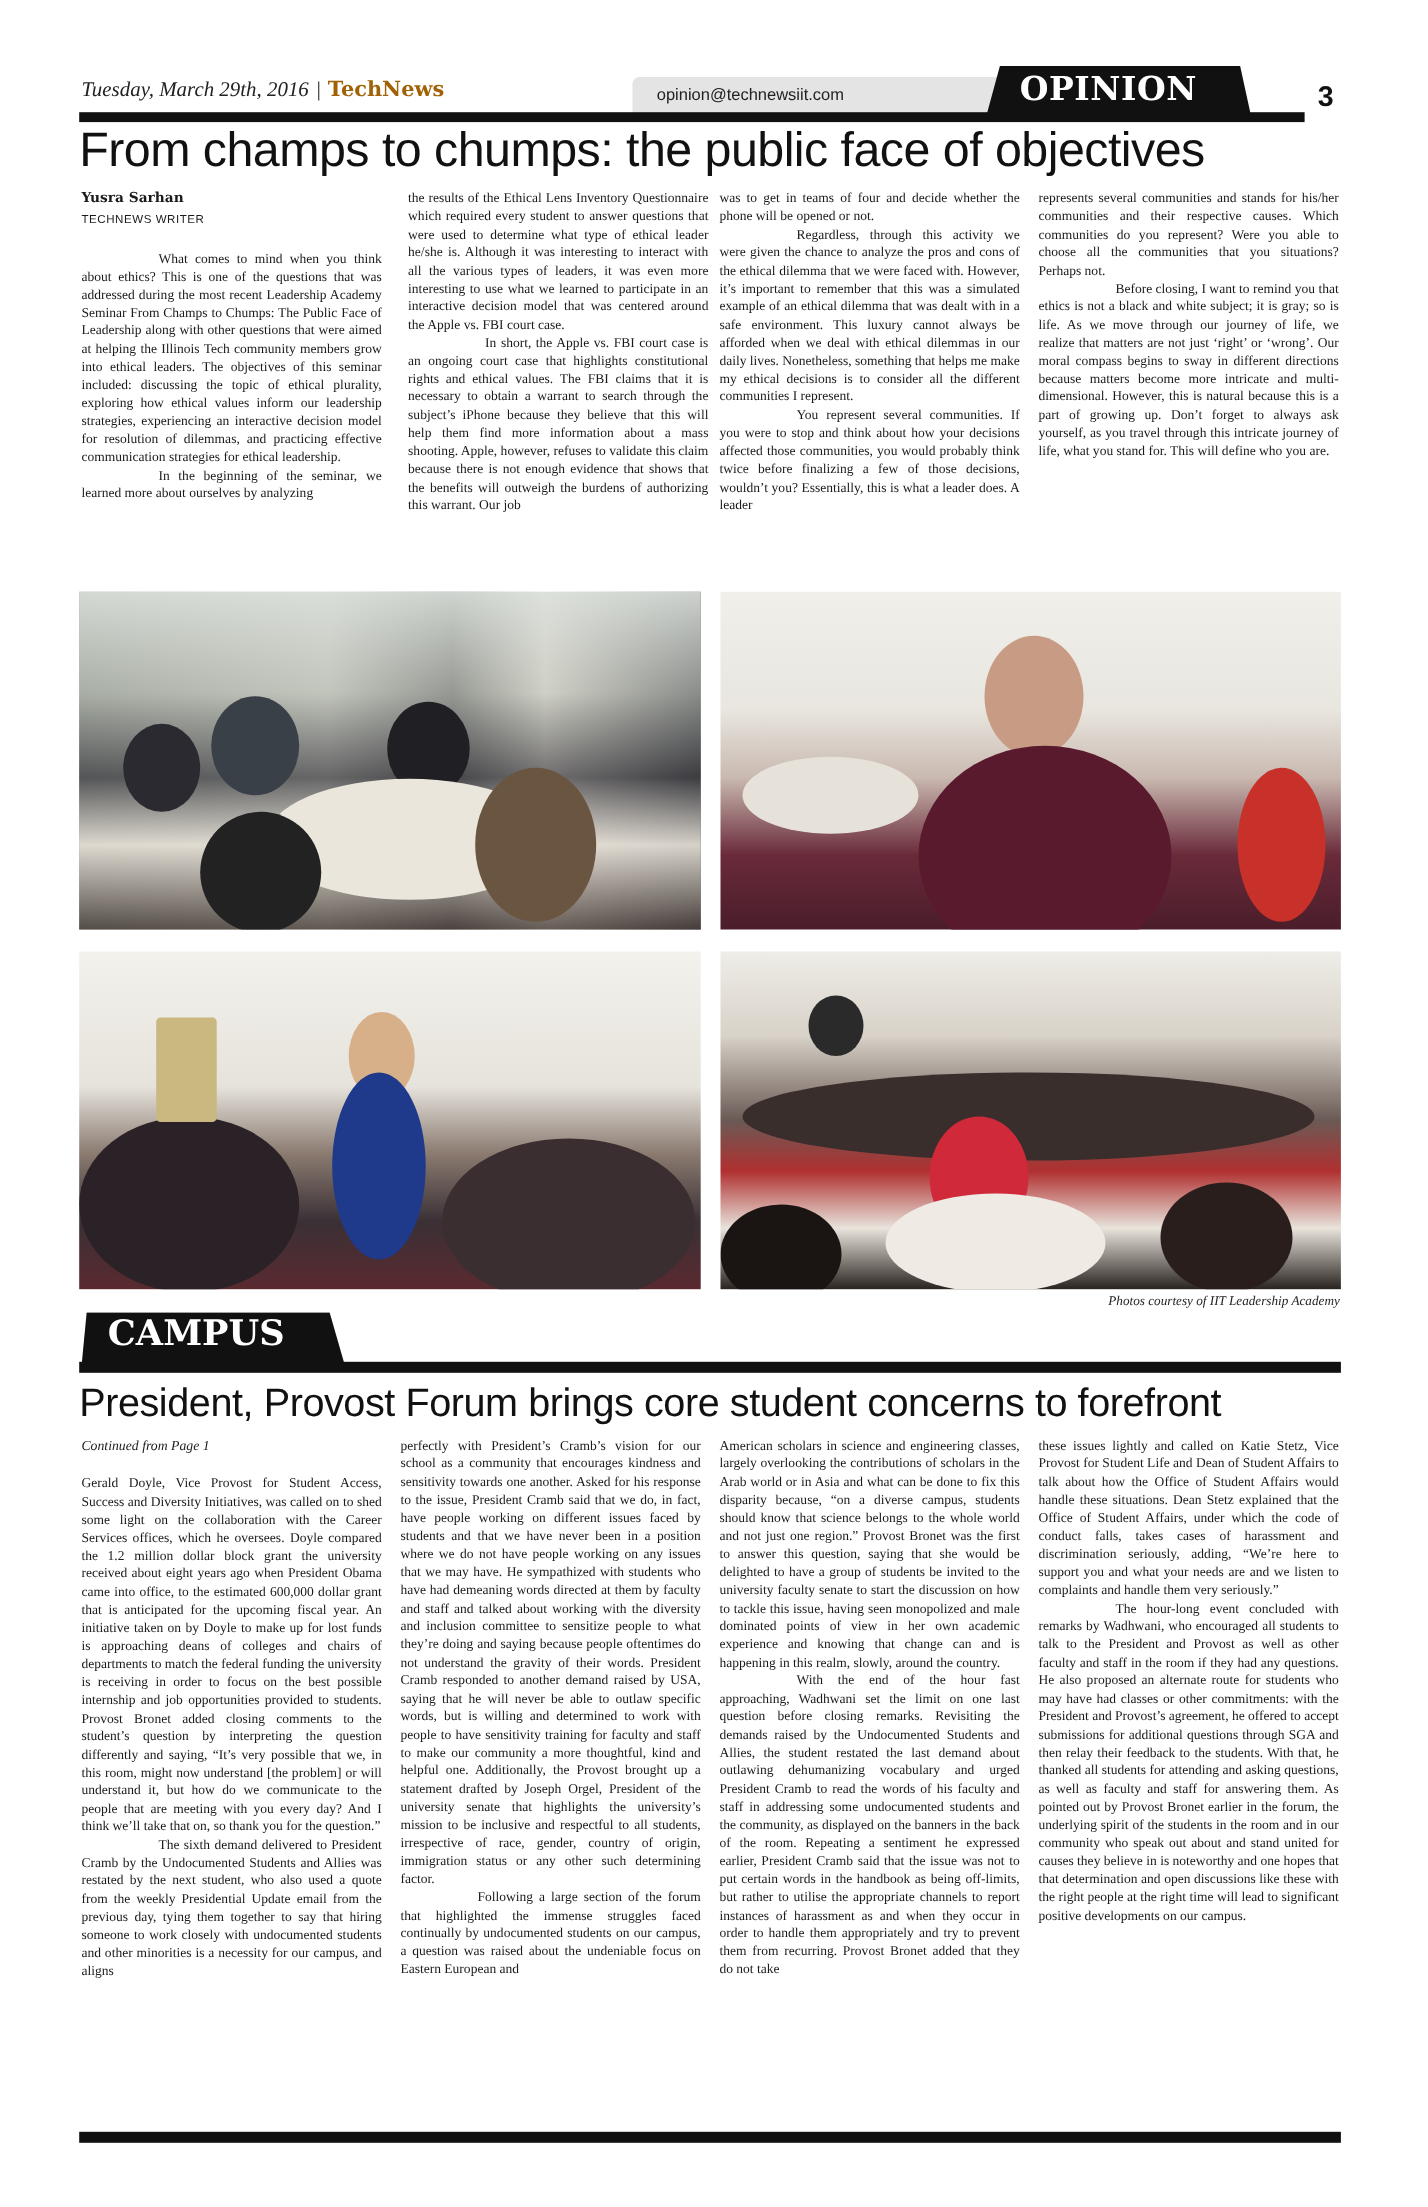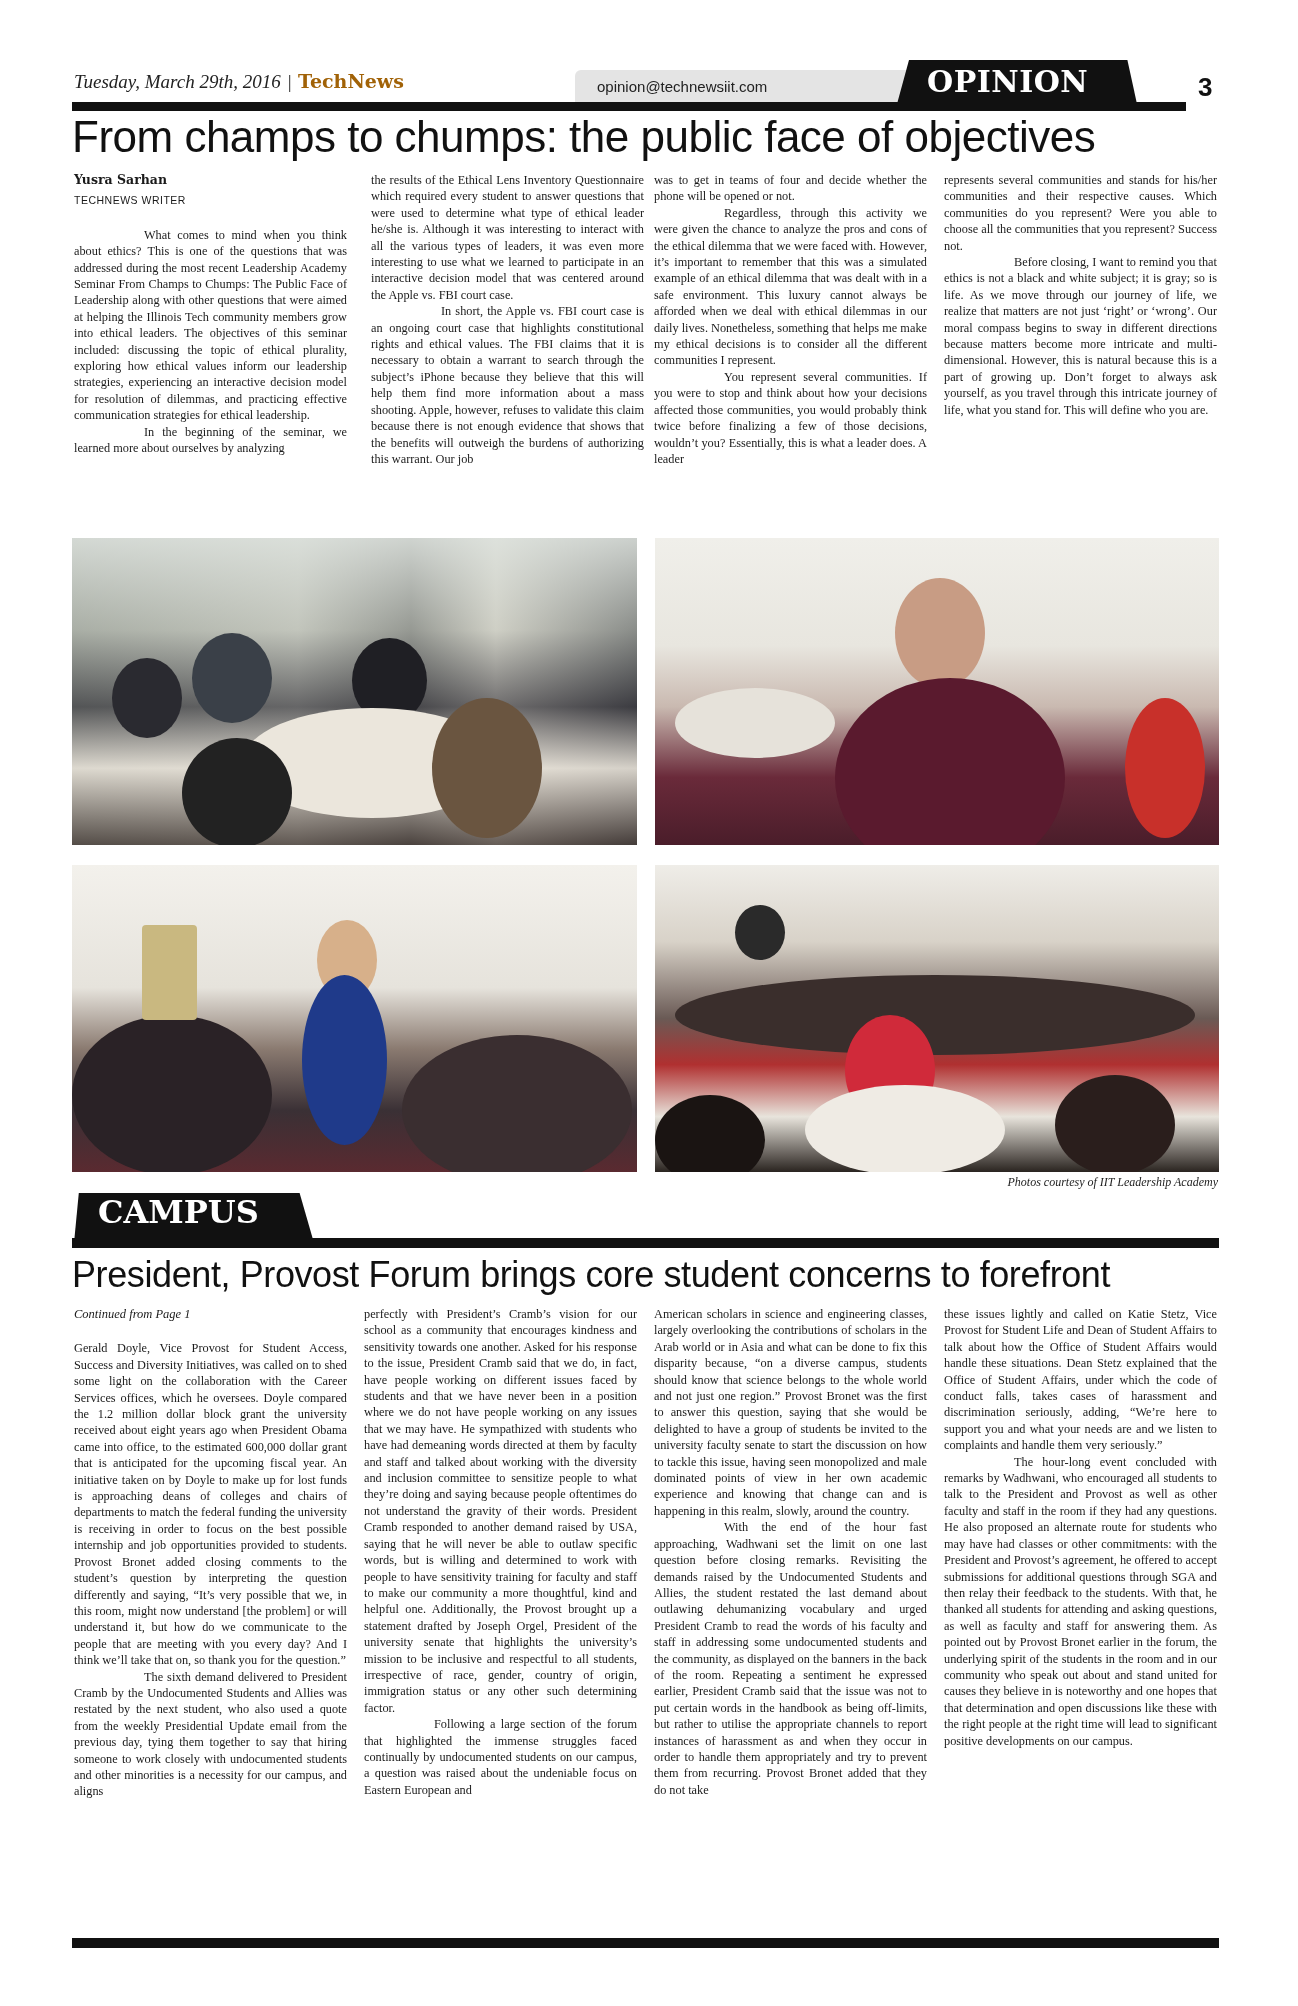--- a/index.html
+++ b/index.html
@@ -93,21 +93,21 @@
   </div>
 <div id="a1c3" class="col">
     <div class="paras">
       <p>was to get in teams of four and decide whether the phone will be opened or not.</p>
       <p class="ind">Regardless, through this activity we were given the chance to analyze the pros and cons of the ethical dilemma that we were faced with. However, it’s important to remember that this was a simulated example of an ethical dilemma that was dealt with in a safe environment. This luxury cannot always be afforded when we deal with ethical dilemmas in our daily lives. Nonetheless, something that helps me make my ethical decisions is to consider all the different communities I represent.</p>
       <p class="ind">You represent several communities. If you were to stop and think about how your decisions affected those communities, you would probably think twice before finalizing a few of those decisions, wouldn’t you? Essentially, this is what a leader does. A leader</p>
     </div>
   </div>
 <div id="a1c4" class="col">
     <div class="paras">
-      <p>represents several communities and stands for his/her communities and their respective causes. Which communities do you represent? Were you able to choose all the communities that you represent? Success not.</p>
+      <p>represents several communities and stands for his/her communities and their respective causes. Which communities do you represent? Were you able to choose all the communities that you situations? Perhaps not.</p>
       <p class="ind">Before closing, I want to remind you that ethics is not a black and white subject; it is gray; so is life. As we move through our journey of life, we realize that matters are not just ‘right’ or ‘wrong’. Our moral compass begins to sway in different directions because matters become more intricate and multi-dimensional. However, this is natural because this is a part of growing up. Don’t forget to always ask yourself, as you travel through this intricate journey of life, what you stand for. This will define who you are.</p>
     </div>
   </div>
 
 <div id="photo-1" class="photo" title="Students in discussion around a round table">
   <div class="blob" style="left:40px;top:120px;width:70px;height:80px;background:#2a2a30;"></div>
   <div class="blob" style="left:120px;top:95px;width:80px;height:90px;background:#3a4048;"></div>
   <div class="blob" style="left:280px;top:100px;width:75px;height:85px;background:#1f1f24;"></div>
   <div class="blob" style="left:170px;top:170px;width:260px;height:110px;background:#ebe6dc;"></div>
   <div class="blob" style="left:360px;top:160px;width:110px;height:140px;background:#6a5540;"></div>

